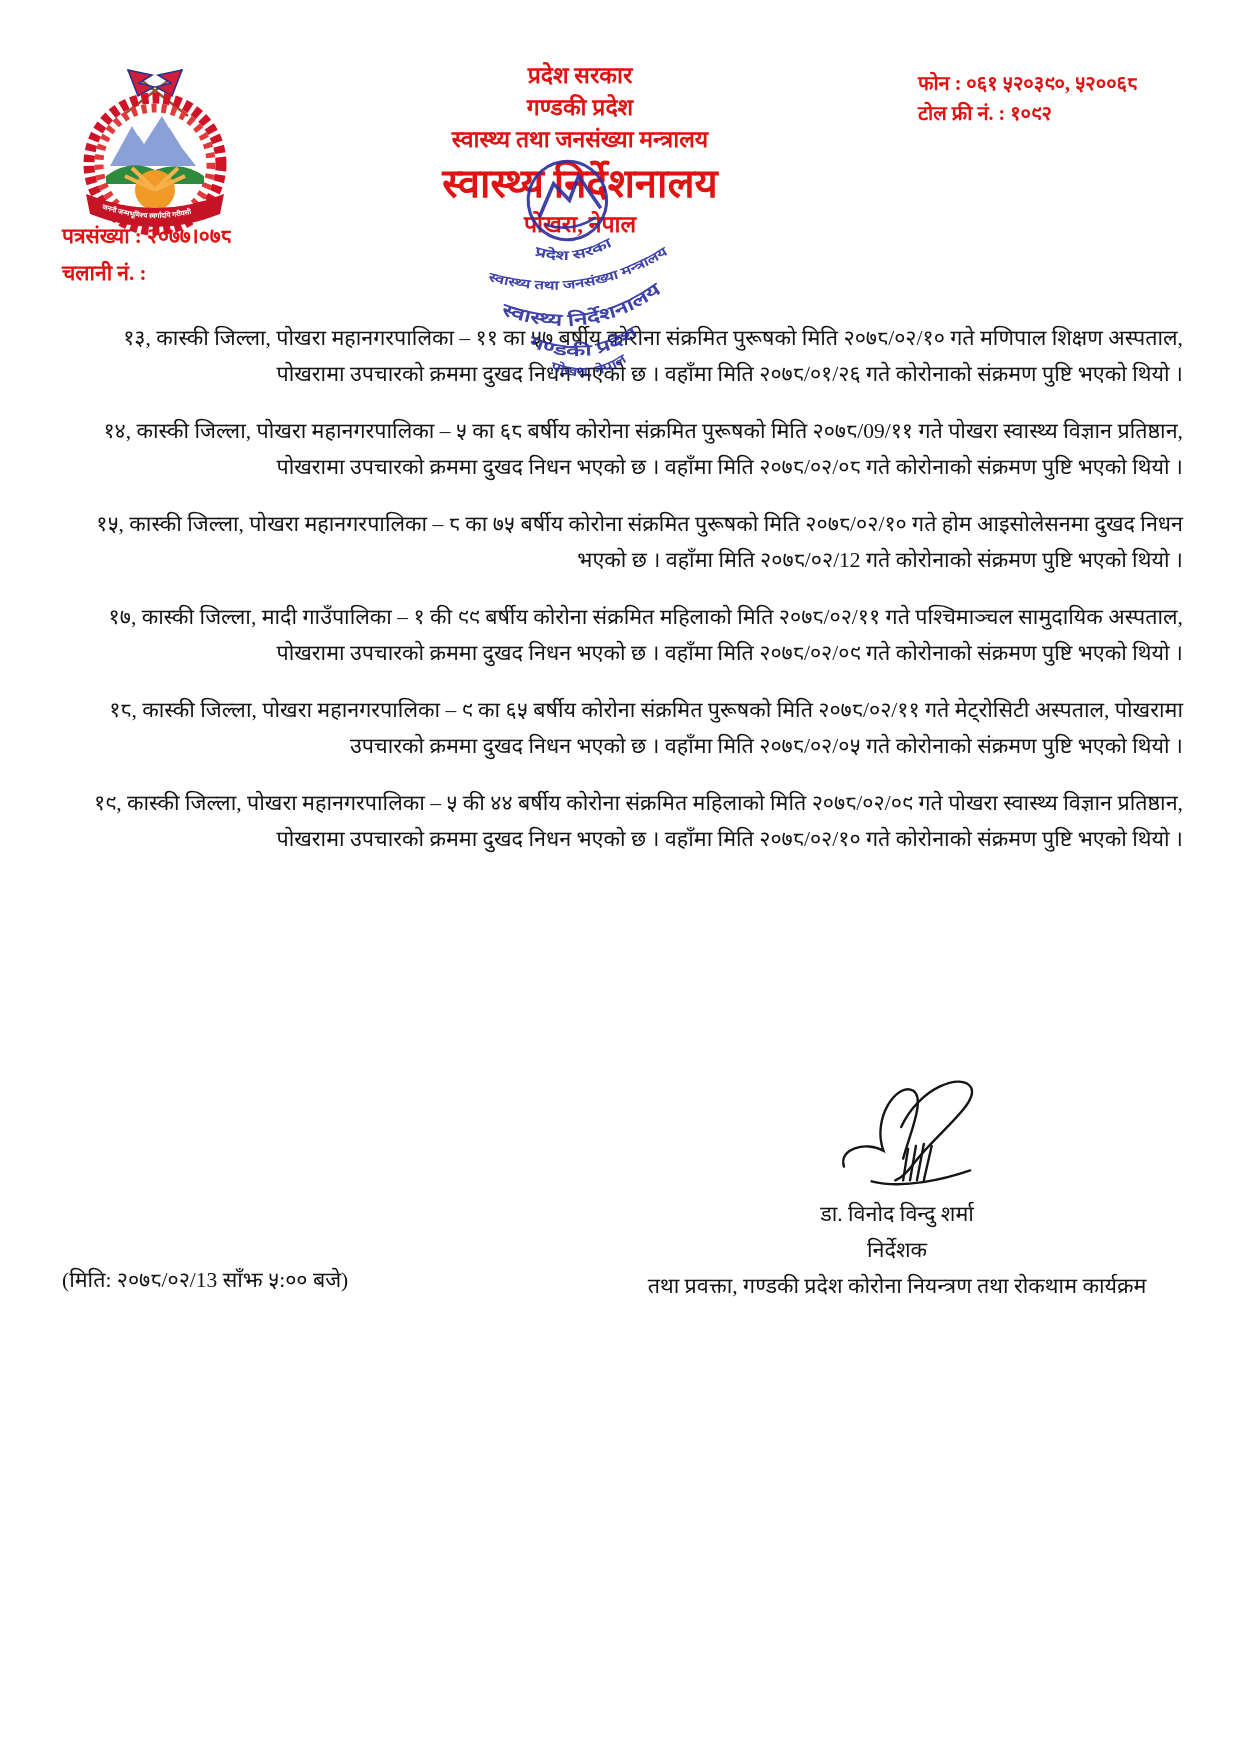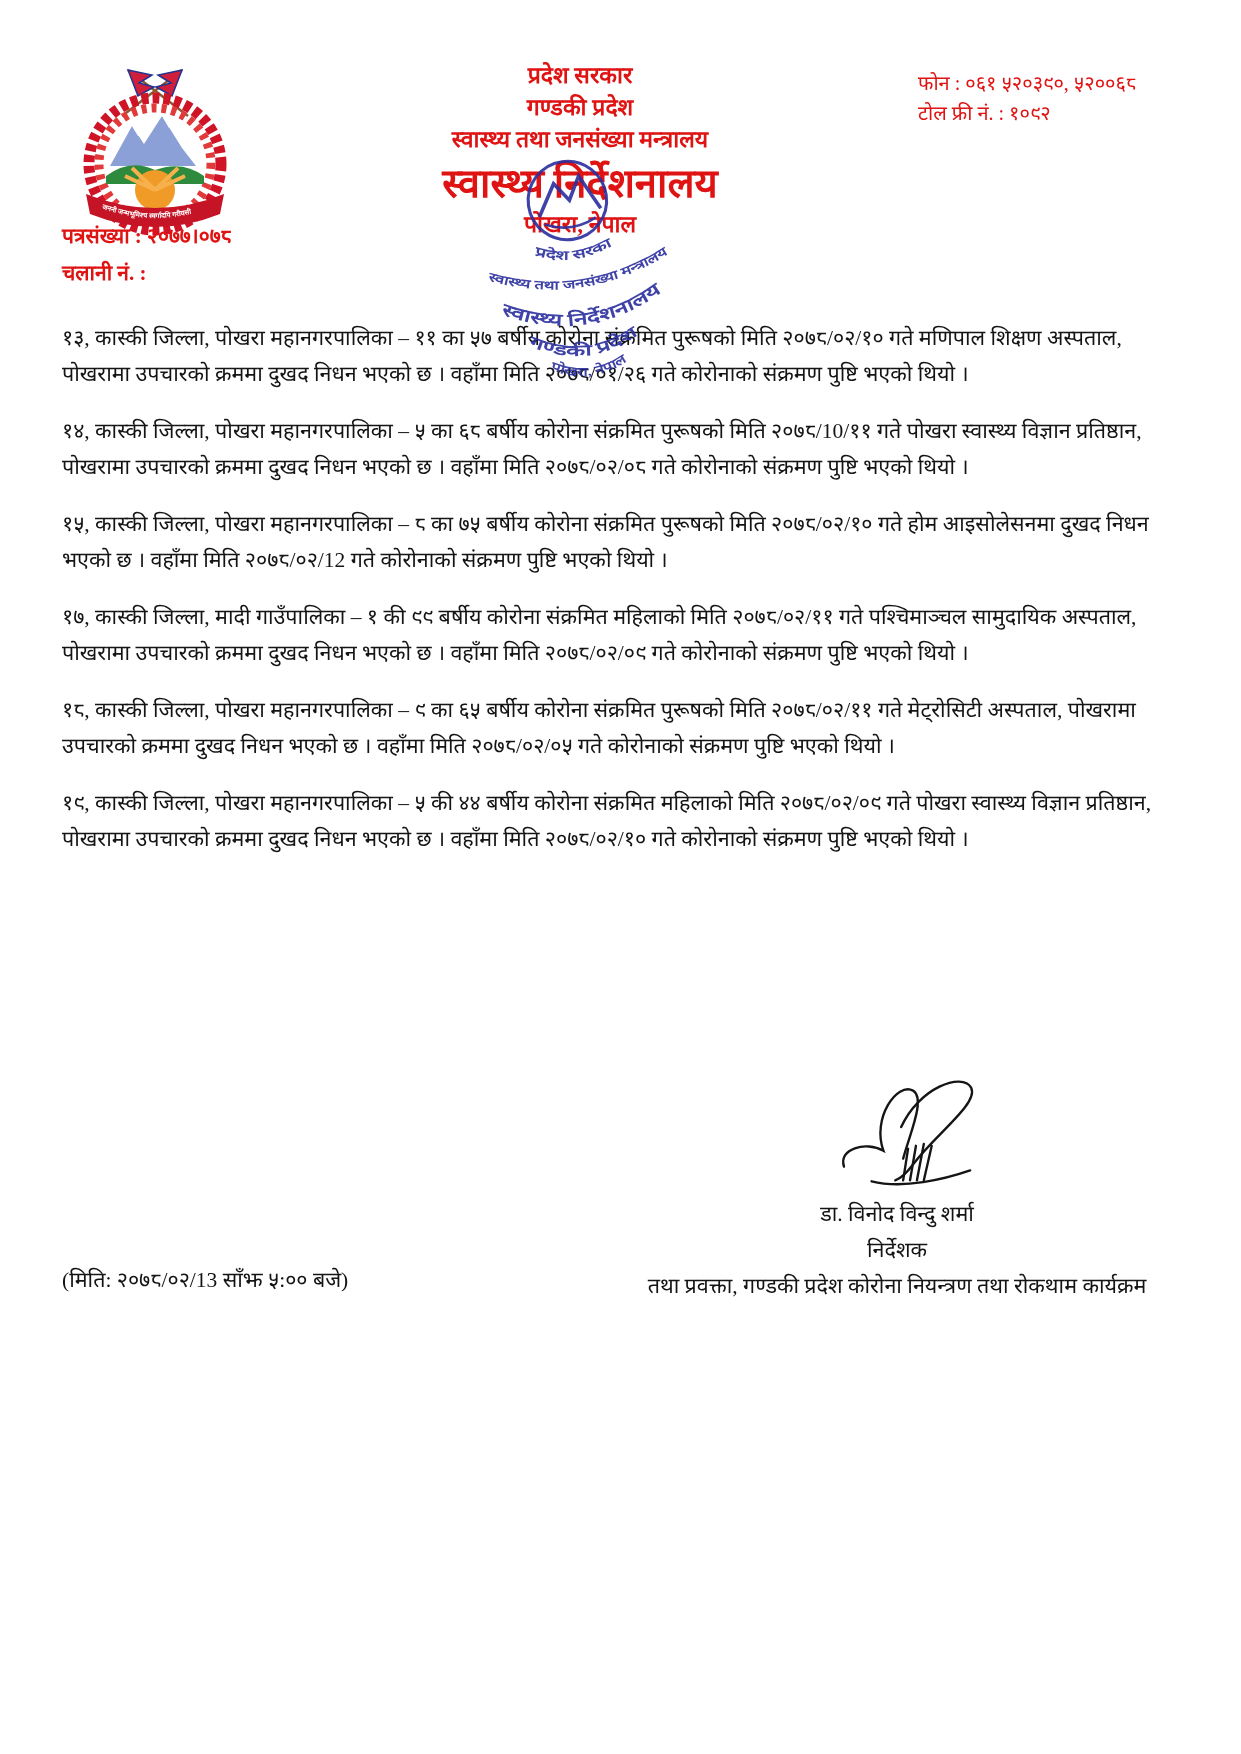--- a/index.html
+++ b/index.html
@@ -16,35 +16,35 @@
   .emblem{position:absolute;left:70px;top:64px;width:170px;height:184px;}
   .head-center{
     position:absolute;left:290px;top:60px;width:580px;
     text-align:center;color:#e01313;z-index:1;
   }
   .head-center .ln{font-size:23px;font-weight:bold;line-height:32px;}
   .head-center .title{font-size:40px;font-weight:bold;line-height:52px;margin-top:2px;}
   .head-center .loc{font-size:23px;font-weight:bold;line-height:30px;}
   .contact{
     position:absolute;left:918px;top:68px;
-    color:#e01313;font-size:20px;font-weight:normal;line-height:30px;
+    color:#e01313;font-size:20px;font-weight:bold;line-height:30px;
     white-space:nowrap;
   }
   .refs{
     position:absolute;left:62px;top:218px;
     color:#e01313;font-size:21px;font-weight:bold;line-height:37px;
     white-space:nowrap;
   }
   .stamp{position:absolute;left:448px;top:140px;width:258px;height:258px;z-index:2;opacity:.9;}
   
   .body-text{
     position:absolute;left:62px;top:320px;right:58px;
     font-size:21.5px;line-height:36px;
   }
-  .body-text p{margin:0 0 21px 0;}
+  .body-text p{margin:0 0 21px 0;text-align:right;}
   
   .sig-svg{position:absolute;left:806px;top:1064px;width:214px;height:138px;}
   .sig-block{
     position:absolute;left:608px;top:1196px;width:578px;
     text-align:center;font-size:21.5px;line-height:36px;
   }
   .footer-date{
     position:absolute;left:62px;top:1264px;
     font-size:21.5px;white-space:nowrap;
   }
@@ -130,21 +130,21 @@
         <textPath href="#stArc4" textLength="112" lengthAdjust="spacingAndGlyphs">गण्डकी प्रदेश</textPath>
       </text>
       <text font-size="12" font-weight="bold">
         <textPath href="#stArc5" textLength="78" lengthAdjust="spacingAndGlyphs">पोखरा, नेपाल</textPath>
       </text>
     </g>
   </svg>
 
   <div class="body-text">
     <p>१३, कास्की जिल्ला, पोखरा महानगरपालिका – ११ का ५७ बर्षीय कोरोना संक्रमित पुरूषको मिति २०७८/०२/१० गते मणिपाल शिक्षण अस्पताल, पोखरामा उपचारको क्रममा दुखद निधन भएको छ । वहाँमा मिति २०७८/०१/२६ गते कोरोनाको संक्रमण पुष्टि भएको थियो ।</p>
-    <p>१४, कास्की जिल्ला, पोखरा महानगरपालिका – ५ का ६८ बर्षीय कोरोना संक्रमित पुरूषको मिति २०७८/10/११ गते पोखरा स्वास्थ्य विज्ञान प्रतिष्ठान, पोखरामा उपचारको क्रममा दुखद निधन भएको छ । वहाँमा मिति २०७८/०२/०८ गते कोरोनाको संक्रमण पुष्टि भएको थियो ।</p>
+    <p>१४, कास्की जिल्ला, पोखरा महानगरपालिका – ५ का ६८ बर्षीय कोरोना संक्रमित पुरूषको मिति २०७८/09/११ गते पोखरा स्वास्थ्य विज्ञान प्रतिष्ठान, पोखरामा उपचारको क्रममा दुखद निधन भएको छ । वहाँमा मिति २०७८/०२/०८ गते कोरोनाको संक्रमण पुष्टि भएको थियो ।</p>
     <p>१५, कास्की जिल्ला, पोखरा महानगरपालिका – ८ का ७५ बर्षीय कोरोना संक्रमित पुरूषको मिति २०७८/०२/१० गते होम आइसोलेसनमा दुखद निधन भएको छ । वहाँमा मिति २०७८/०२/12 गते कोरोनाको संक्रमण पुष्टि भएको थियो ।</p>
     <p>१७, कास्की जिल्ला, मादी गाउँपालिका – १ की ९९ बर्षीय कोरोना संक्रमित महिलाको मिति २०७८/०२/११ गते पश्चिमाञ्चल सामुदायिक अस्पताल, पोखरामा उपचारको क्रममा दुखद निधन भएको छ । वहाँमा मिति २०७८/०२/०९ गते कोरोनाको संक्रमण पुष्टि भएको थियो ।</p>
     <p>१८, कास्की जिल्ला, पोखरा महानगरपालिका – ९ का ६५ बर्षीय कोरोना संक्रमित पुरूषको मिति २०७८/०२/११ गते मेट्रोसिटी अस्पताल, पोखरामा उपचारको क्रममा दुखद निधन भएको छ । वहाँमा मिति २०७८/०२/०५ गते कोरोनाको संक्रमण पुष्टि भएको थियो ।</p>
     <p>१९, कास्की जिल्ला, पोखरा महानगरपालिका – ५ की ४४ बर्षीय कोरोना संक्रमित महिलाको मिति २०७८/०२/०९ गते पोखरा स्वास्थ्य विज्ञान प्रतिष्ठान, पोखरामा उपचारको क्रममा दुखद निधन भएको छ । वहाँमा मिति २०७८/०२/१० गते कोरोनाको संक्रमण पुष्टि भएको थियो ।</p>
   </div>
 
   <svg class="sig-svg" viewBox="0 0 200 140" aria-hidden="true">
     <g fill="none" stroke="#151515" stroke-width="2.4" stroke-linecap="round">
       <path d="M30,104 C24,86 52,78 70,88 C58,55 84,18 100,27 C113,35 97,70 90,96"></path>
       <path d="M88,64 C106,24 150,8 159,24 C167,40 122,72 100,102 C94,110 88,116 82,118"></path>

